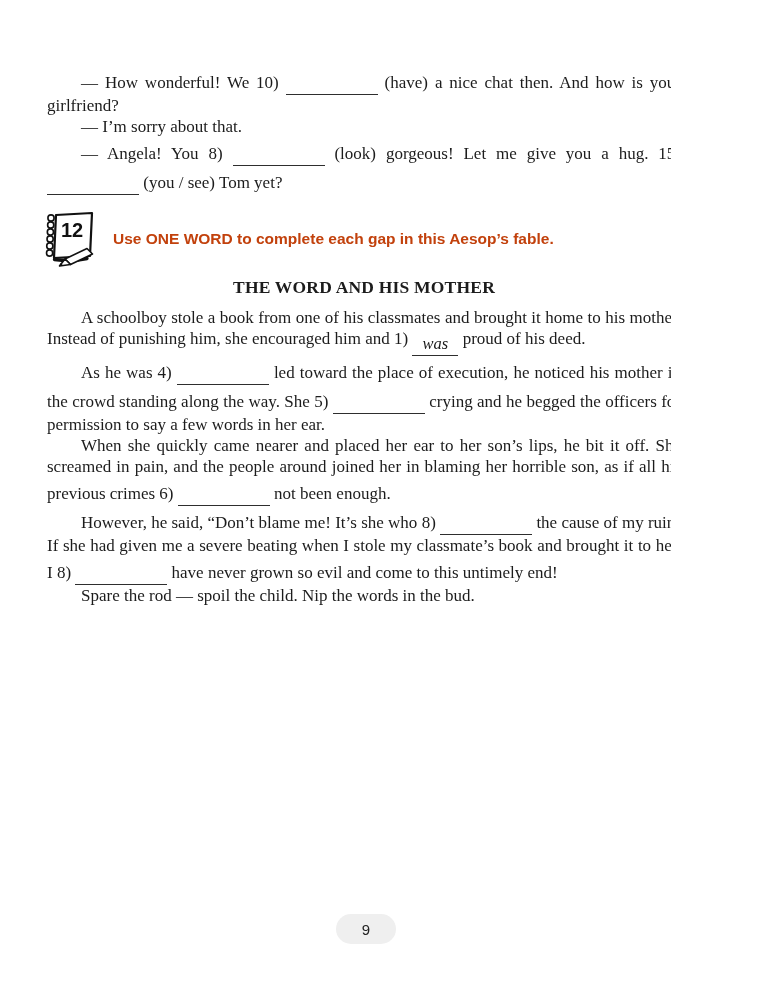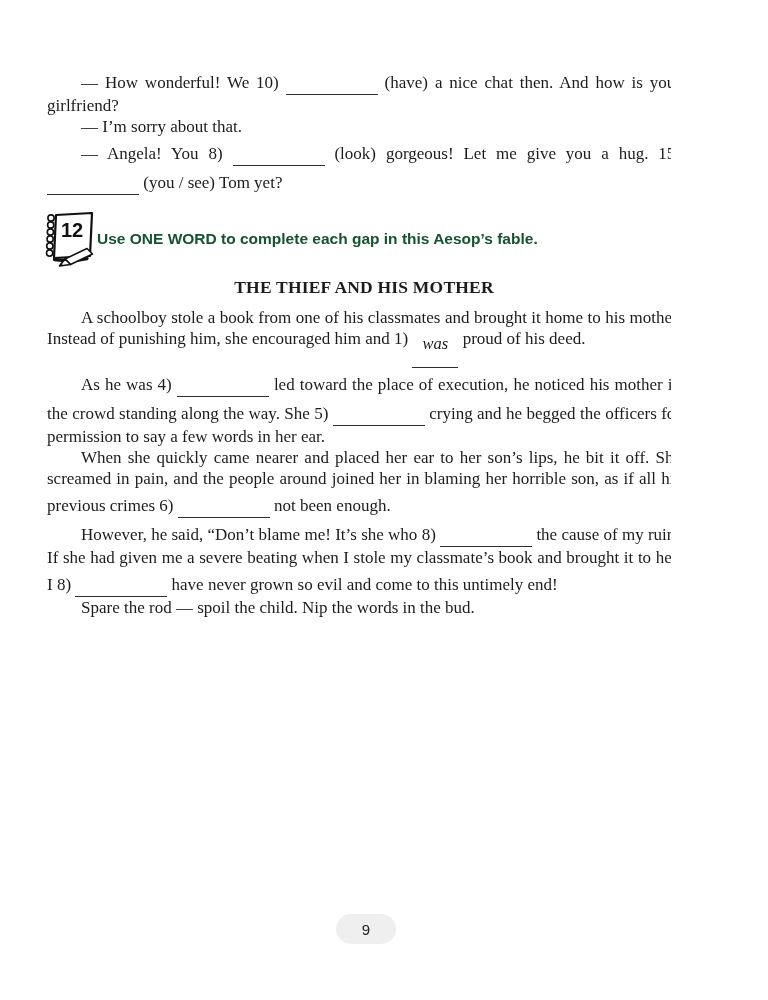--- a/index.html
+++ b/index.html
@@ -31,34 +31,35 @@
   }
   .blank.filled {
     width:46px; height:24px;
     vertical-align:-5px;
     font-style:italic;
     font-size:16.5px;
     text-align:center;
     display:inline-flex;
     align-items:flex-end;
     justify-content:center;
-    padding-bottom:13px;
+    padding-bottom:1px;
     text-indent:0;
   }
   .exercise-header {
     display:flex;
     align-items:center;
+    gap:16px;
     margin:15px 0 4px -2px;
   }
   .exercise-header svg { display:block; }
   .instruction {
     font-family:"Liberation Sans", sans-serif;
     font-weight:bold;
     font-size:15.5px;
-    color:#14532d;
+    color:#c2410c;
   }
   .fable-title {
     font-size:17.5px;
     font-weight:bold;
     text-align:center;
     margin:9px 0 9px 0;
     letter-spacing:0.2px;
   }
   .page-pill {
     position:absolute;
@@ -103,21 +104,21 @@
           <g>
             <path d="M20 49 L42 38.5 L47.5 44 L25.5 54.5 Z" fill="#ffffff" stroke="#111111" stroke-width="1.6" stroke-linejoin="round"></path>
             <path d="M20 49 L25.5 54.5 L14.5 56 Z" fill="#ffffff" stroke="#111111" stroke-width="1.6" stroke-linejoin="round"></path>
             <path d="M17 54.8 L14.5 56 L16 53.4 Z" fill="#111111" stroke="#111111" stroke-width="1"></path>
           </g>
         </svg>
       </span>
       <span class="instruction">Use ONE WORD to complete each gap in this Aesop’s fable.</span>
     </div>
 
-    <h2 class="fable-title">THE THIEF AND HIS MOTHER</h2>
+    <h2 class="fable-title">THE WORD AND HIS MOTHER</h2>
 
     <section>
         <p class="para indent"><span>A schoolboy stole a book from one of his classmates and brought it home to his mother. Instead of punishing him, she encouraged him and 1) </span><span class="blank filled">was</span><span> proud of his deed.</span></p>
         <p class="para indent"><span>As he was 4) </span><span class="blank"></span><span> led toward the place of execution, he noticed his mother in the crowd standing along the way. She 5) </span><span class="blank"></span><span> crying and he begged the officers for permission to say a few words in her ear.</span></p>
         <p class="para indent"><span>When she quickly came nearer and placed her ear to her son’s lips, he bit it off. She screamed in pain, and the people around joined her in blaming her horrible son, as if all his previous crimes 6) </span><span class="blank"></span><span> not been enough.</span></p>
         <p class="para indent"><span>However, he said, “Don’t blame me! It’s she who 8) </span><span class="blank"></span><span> the cause of my ruin! If she had given me a severe beating when I stole my classmate’s book and brought it to her, I 8) </span><span class="blank"></span><span> have never grown so evil and come to this untimely end!</span></p>
         <p class="para indent"><span>Spare the rod — spoil the child. Nip the words in the bud.</span></p>
       </section>
 
   </div>

